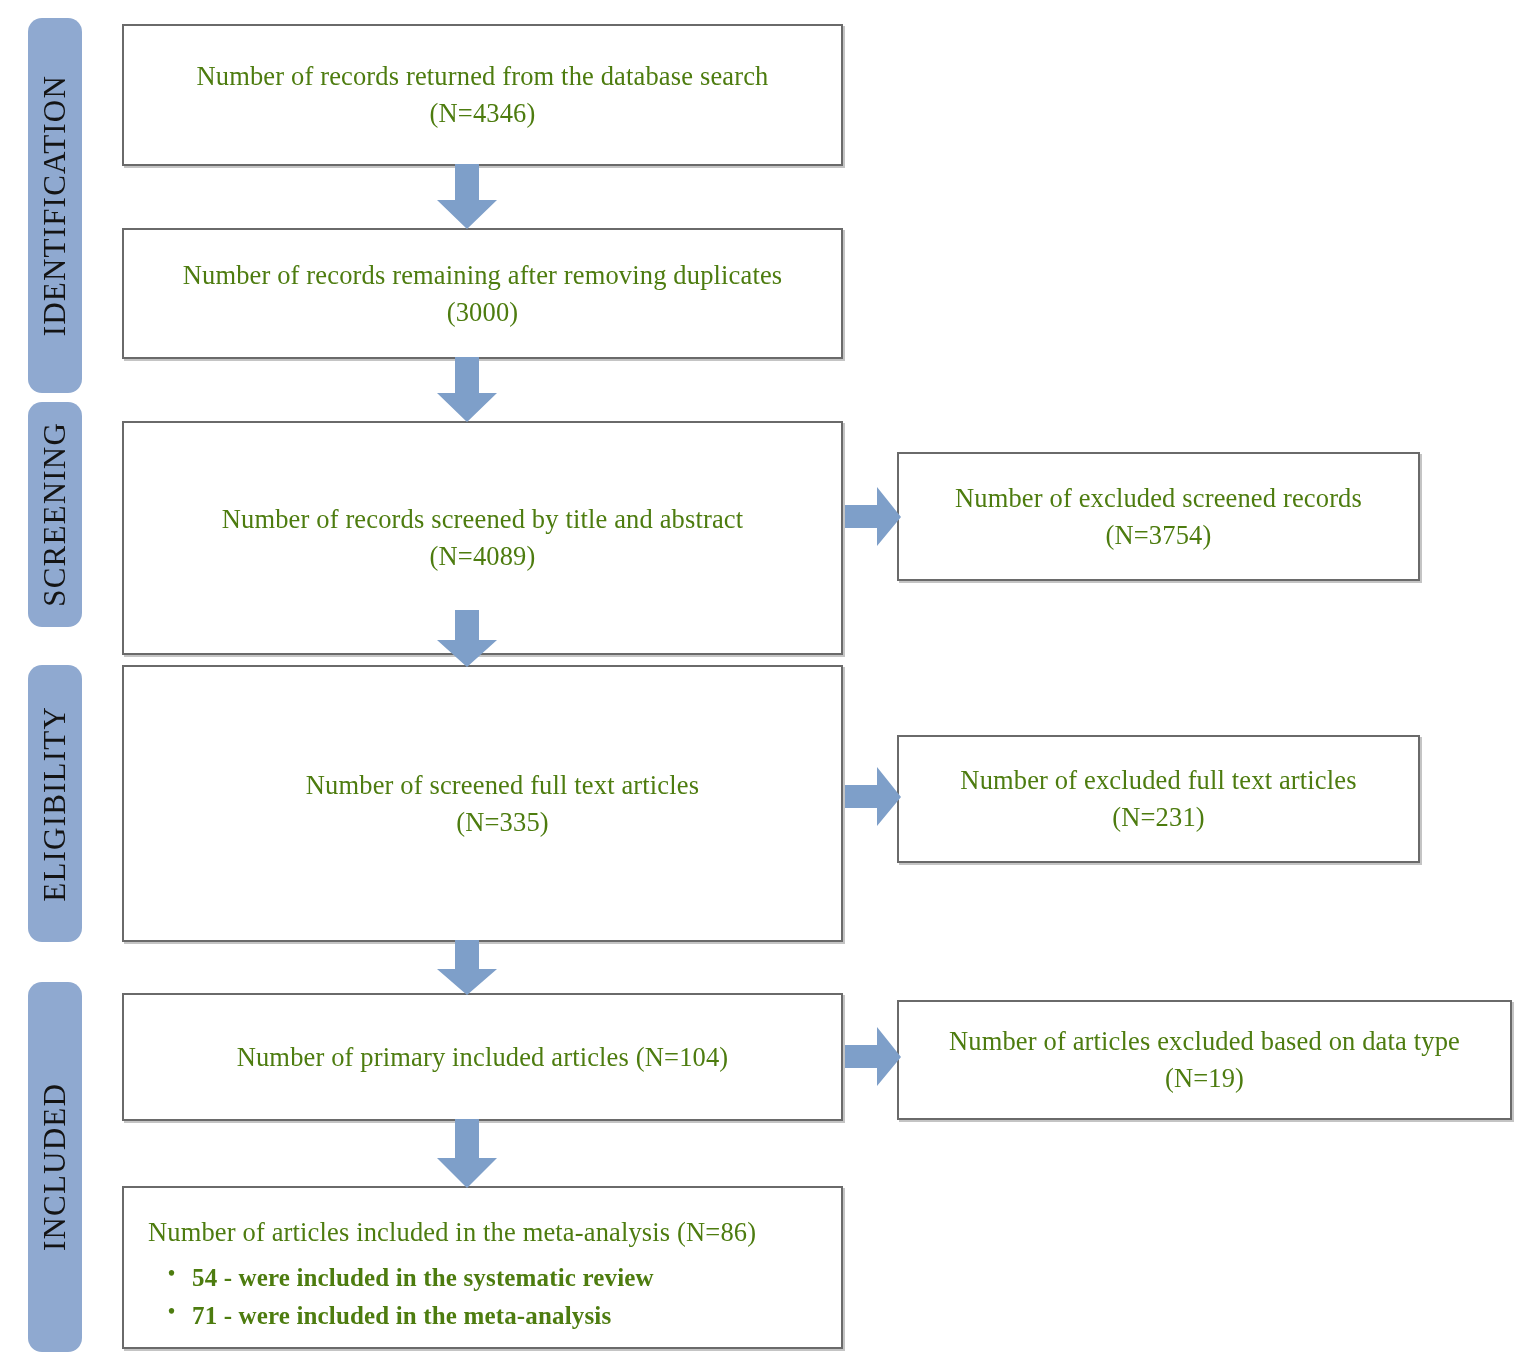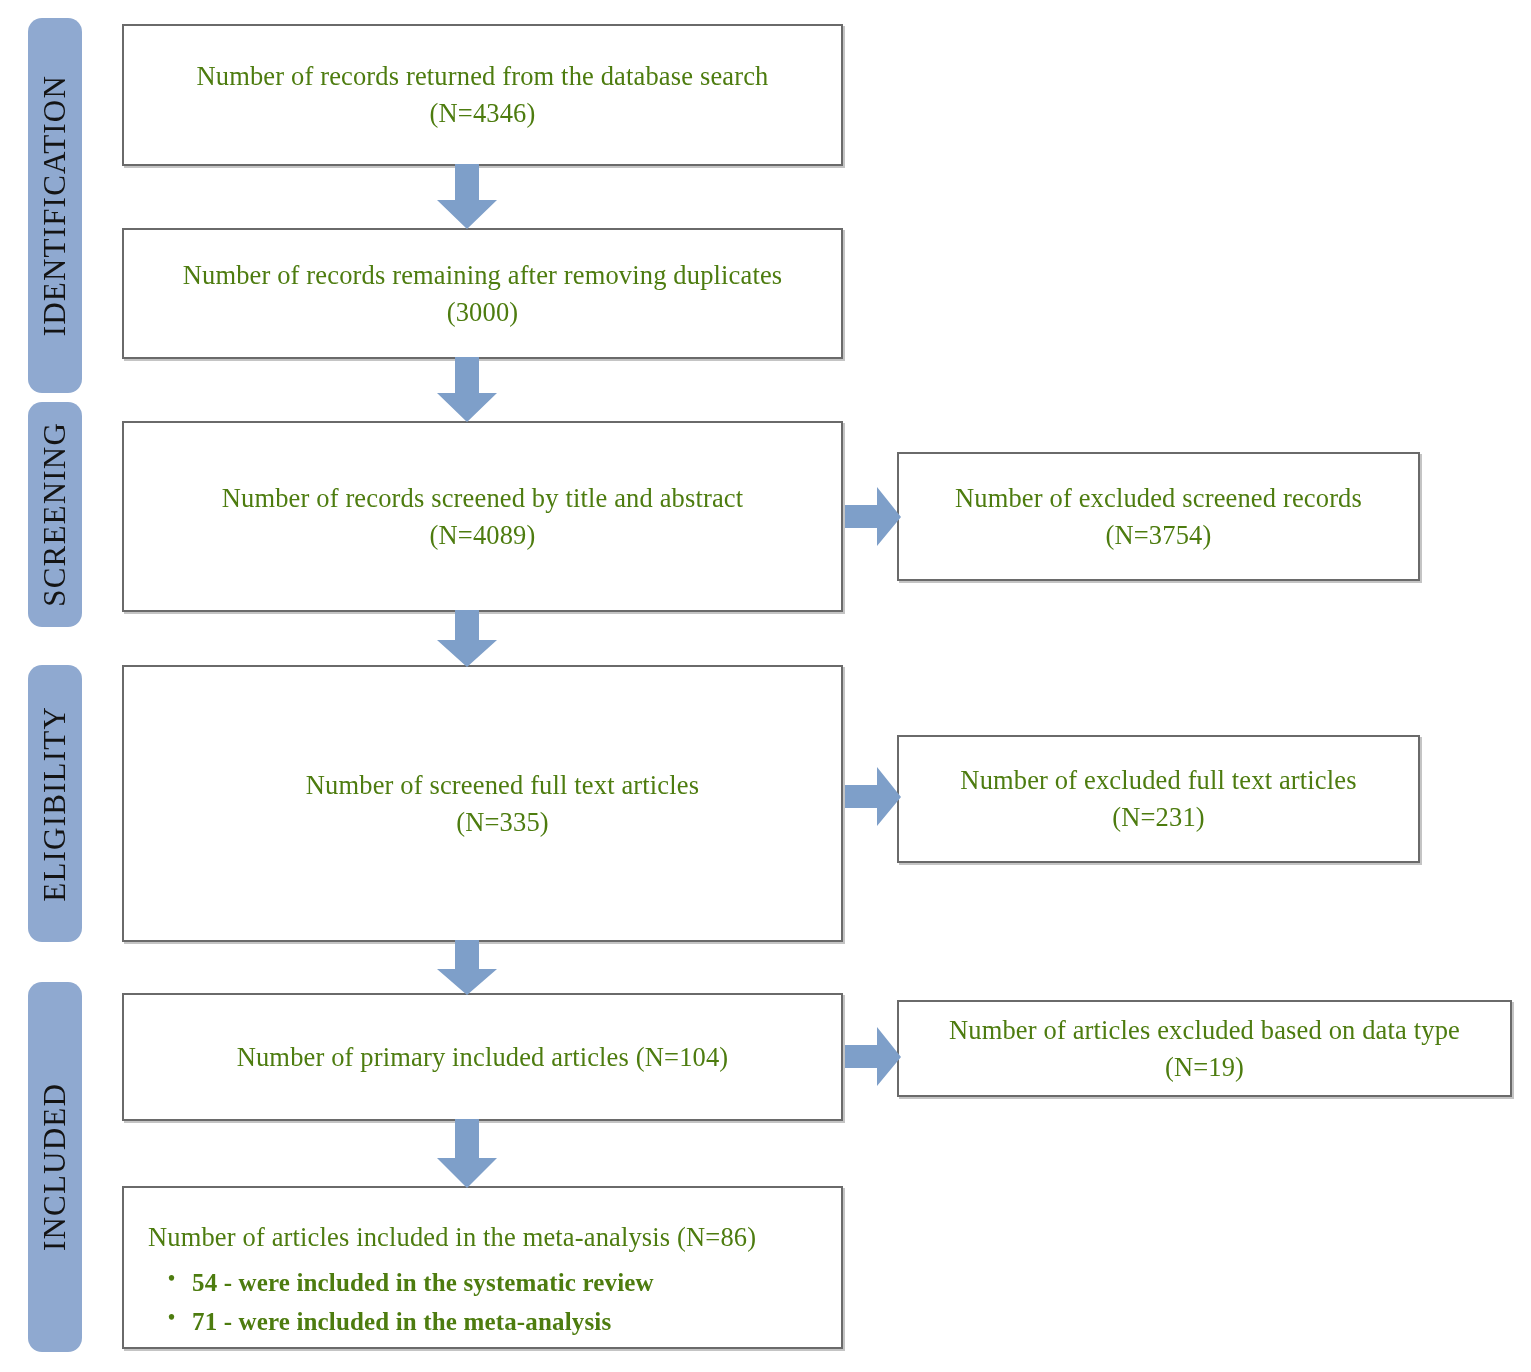--- a/index.html
+++ b/index.html
@@ -52,21 +52,21 @@
   }
   .flow-box .box-text {
     text-align: center;
     font-size: 26.5px;
     line-height: 1.38;
     padding: 0 14px;
     color: #4d7c0f;
     letter-spacing: 0.15px;
   }
   .flow-box.left-align {
-    align-items: center;
+    align-items: flex-start;
     justify-content: flex-start;
   }
   .flow-box.left-align .box-text {
     text-align: left;
     padding: 26px 12px 0 24px;
   }
   .bullet-list {
     margin: 8px 0 0 0;
     padding: 0 0 0 44px;
     list-style: none;
@@ -121,21 +121,21 @@
     </div>
   </div>
 
   <div class="flow-box" style="left:122px; top:228px; width:721px; height:131px;">
     <div class="box-text">
       <span>Number of records remaining  after removing  duplicates</span><br>
       <span>(3000)</span>
     </div>
   </div>
 
-  <div class="flow-box" style="left:122px; top:421px; width:721px; height:191px;">
+  <div class="flow-box" style="left:122px; top:421px; width:721px; height:234px;">
     <div class="box-text">
       <span>Number of records screened  by title  and abstract</span><br>
       <span>(N=4089)</span>
     </div>
   </div>
 
   <div class="flow-box" style="left:122px; top:665px; width:721px; height:277px;padding-left:40px;">
     <div class="box-text">
       <span>Number of screened full  text articles</span><br>
       <span>(N=335)</span>
@@ -165,21 +165,21 @@
     </div>
   </div>
 
   <div class="flow-box" style="left:897px; top:735px; width:523px; height:128px;">
     <div class="box-text">
       <span>Number of excluded  full  text articles</span><br>
       <span>(N=231)</span>
     </div>
   </div>
 
-  <div class="flow-box" style="left:897px; top:1000px; width:615px; height:97px;">
+  <div class="flow-box" style="left:897px; top:1000px; width:615px; height:120px;">
     <div class="box-text">
       <span>Number of articles  excluded  based on data type</span><br>
       <span>(N=19)</span>
     </div>
   </div>
 
   <div class="arrow" style="left:436px; top:164px; width:62px; height:66px;">
     <svg width="62" height="66" viewBox="0 0 62 66">
       <polygon points="19,0 43,0 43,36 61,36 31,65 1,36 19,36" fill="#7E9FC9"></polygon>
     </svg>

